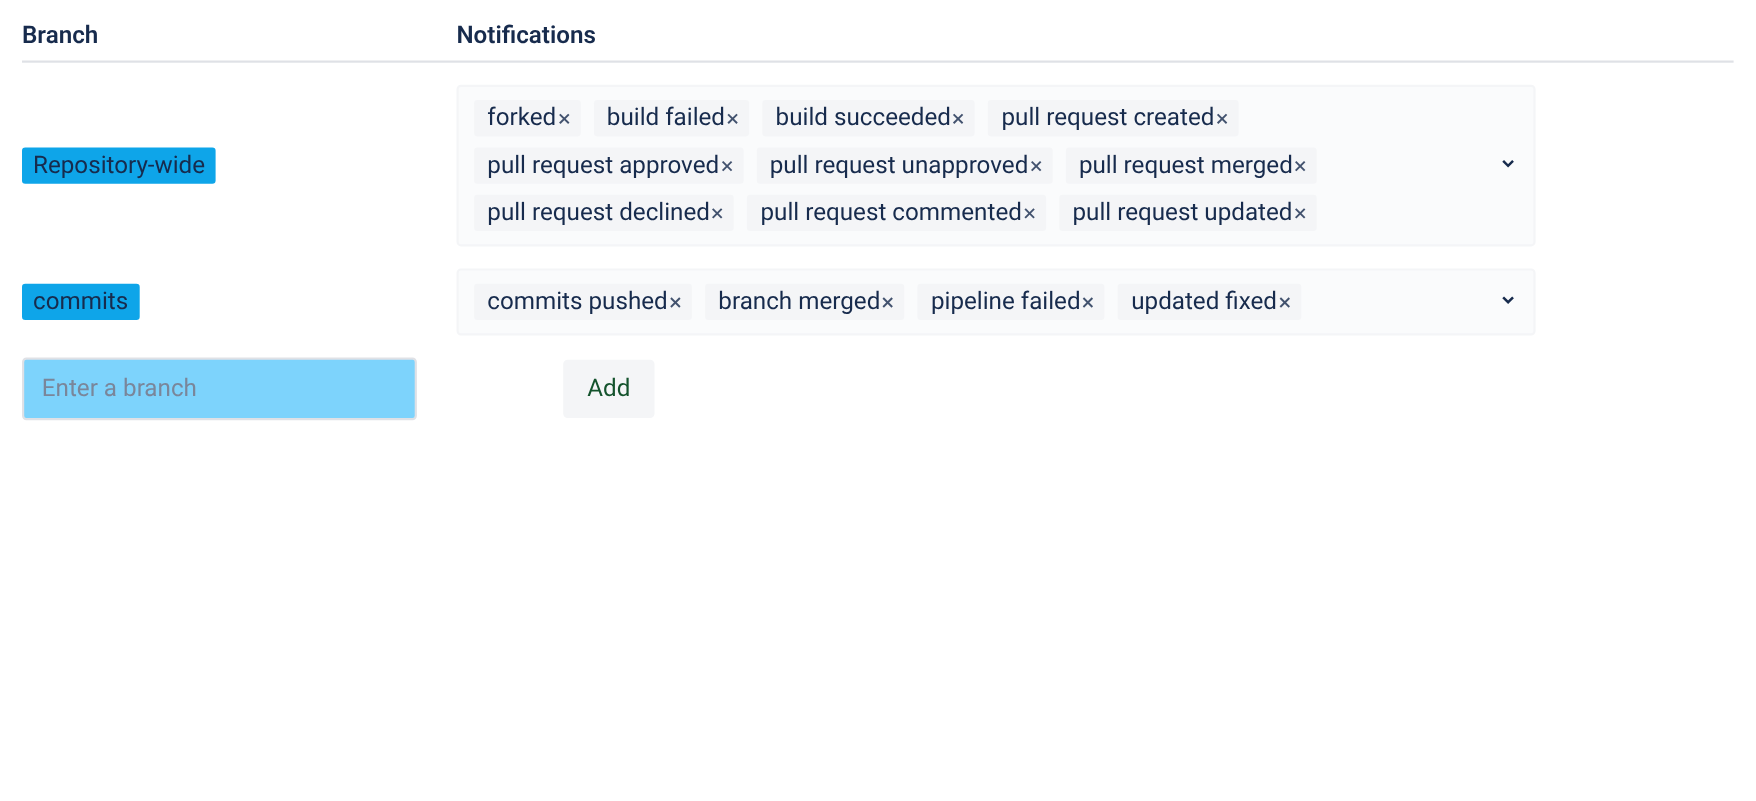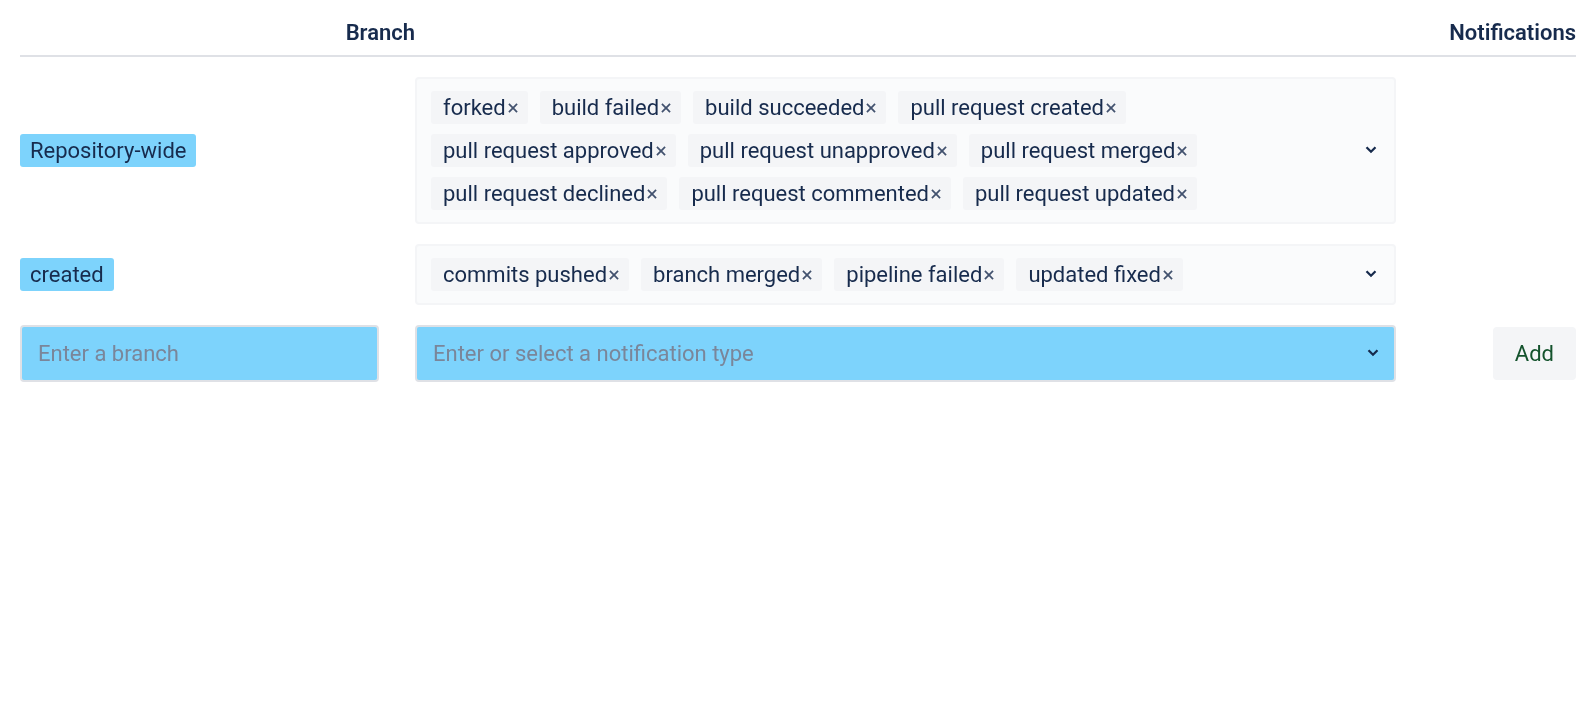--- a/index.html
+++ b/index.html
@@ -14,32 +14,31 @@
     width: 100%;
   }
   .header-row {
     display: flex;
     border-bottom: 2px solid #DFE1E6;
     padding-bottom: 10px;
   }
   .header-cell {
     font-weight: 600;
     color: #172B4D;
-    text-align: right;
   }
   .col-branch { width: 395px; flex-shrink: 0; }
   .col-notif  { flex: 1; }
   .col-action { width: 180px; flex-shrink: 0; display:flex; align-items:center; justify-content:flex-end;}
   .data-row {
     display: flex;
     align-items: center;
     margin-top: 20px;
   }
   .branch-label {
-    background: #7dd3fc;
+    background: #0ea5e9;
     border-radius: 3px;
     padding: 4px 10px;
     display: inline-block;
     color: #172B4D;
   }
   .tag-container {
     border: 2px solid #F4F5F7;
     border-radius: 4px;
     background: #FAFBFC;
     padding: 12px 48px 12px 14px;
@@ -204,21 +203,21 @@
               </span>
             </span>
             <span class="chevron"><svg viewBox="0 0 24 24" fill="none" stroke="currentColor" stroke-width="3">
                 <polyline points="6 9 12 15 18 9"></polyline>
               </svg></span>
           </div>
         </div>
         <div class="col-action"></div>
       </div>
       <div class="data-row">
-        <div class="col-branch"><span class="branch-label">created</span></div>
+        <div class="col-branch"><span class="branch-label">commits</span></div>
         <div class="col-notif">
           <div class="tag-container">
             <span class="tag">
               <span>commits pushed</span>
               <span class="tag-remove">
                 <svg viewBox="0 0 24 24" fill="none" stroke="currentColor" stroke-width="3">
                   <line x1="5" y1="5" x2="19" y2="19"></line>
                   <line x1="19" y1="5" x2="5" y2="19"></line>
                 </svg>
               </span>
@@ -256,27 +255,17 @@
           </div>
         </div>
         <div class="col-action"></div>
       </div>
     </div>
 
   <div class="data-row">
     <div class="col-branch" style="padding-right:36px;">
       <input class="input-field" type="text" placeholder="Enter a branch" style="">
     </div>
-    <div class="col-notif">
-      <div class="select-wrap">
-        <input class="input-field" type="text" placeholder="Enter or select a notification type" style="">
-        <span class="chevron">
-          <svg viewBox="0 0 24 24" fill="none" stroke="currentColor" stroke-width="3">
-              <polyline points="6 9 12 15 18 9"></polyline>
-            </svg>
-        </span>
-      </div>
-    </div>
     <div class="col-action">
       <button class="add-button">Add</button>
     </div>
   </div>
 </div>
 
 </body></html>

